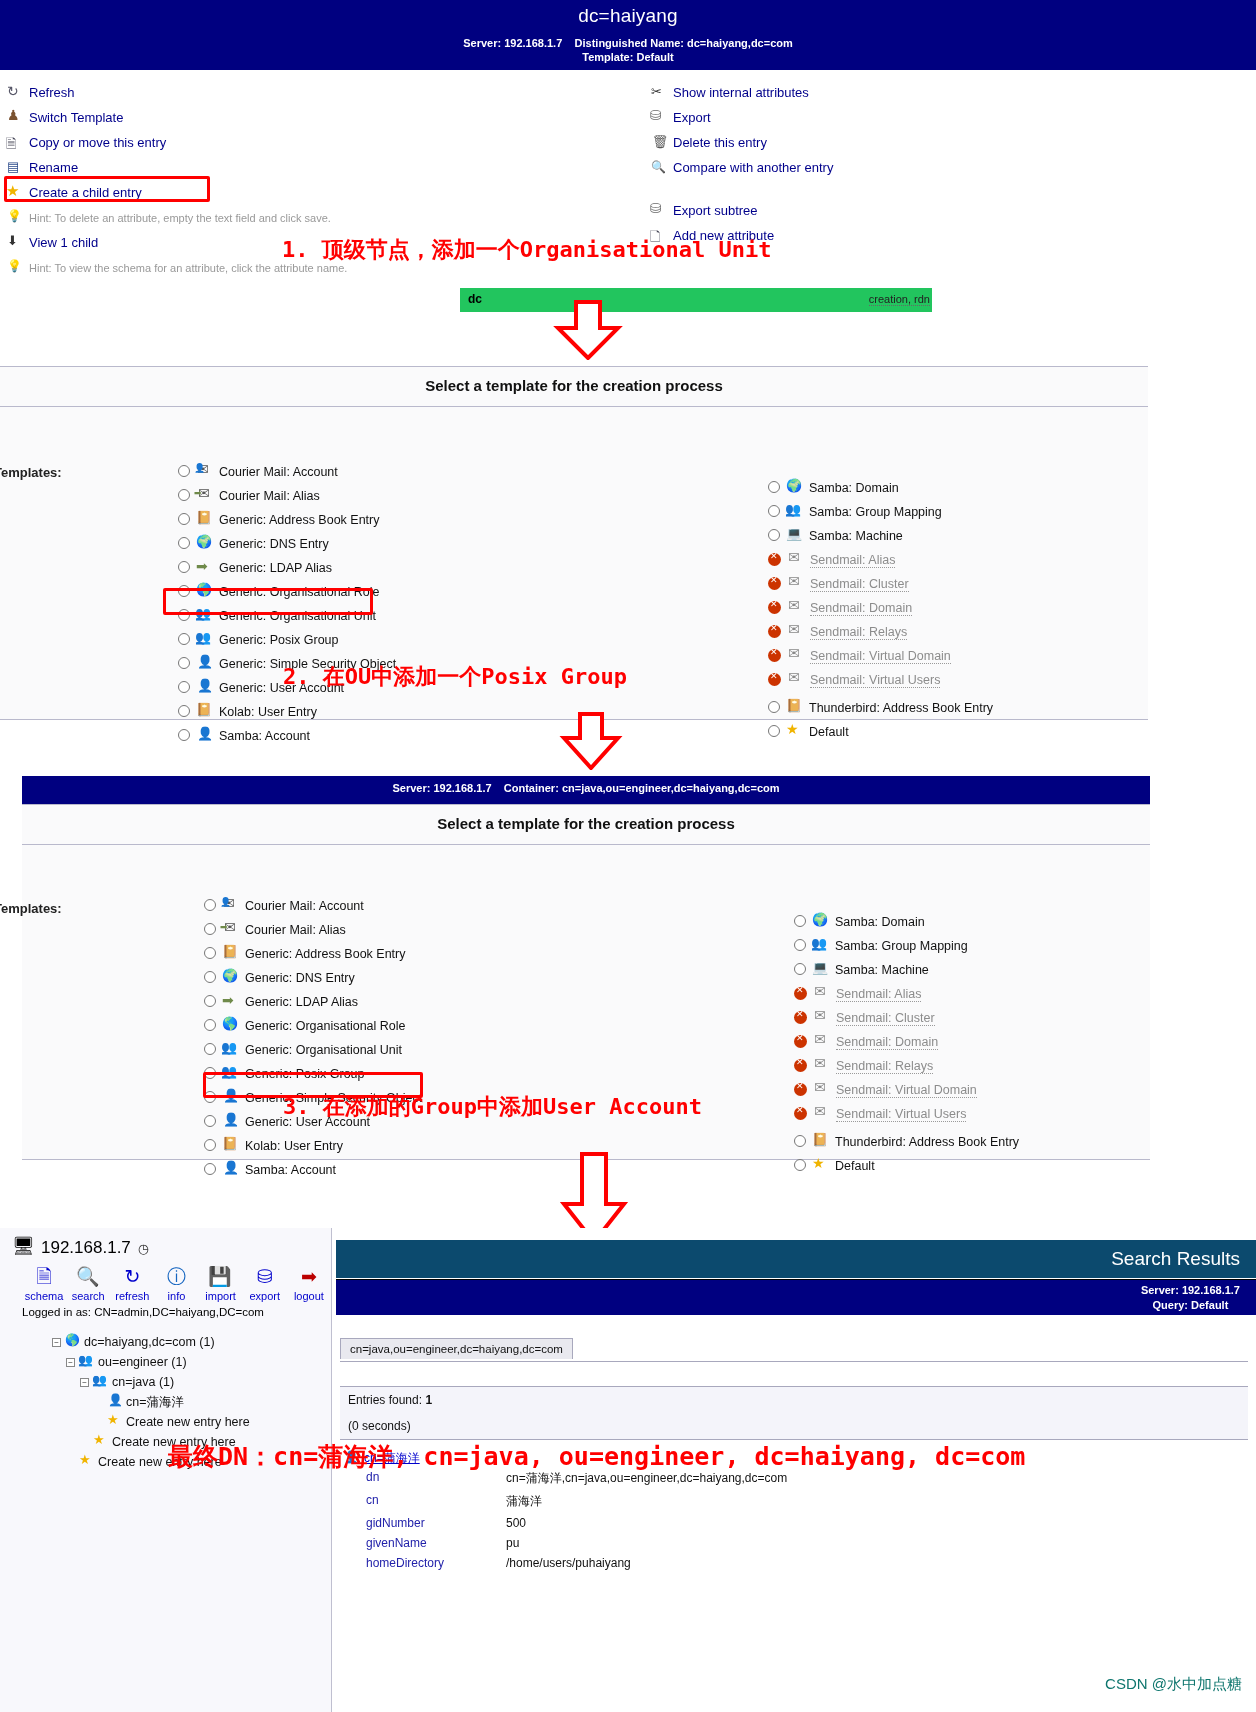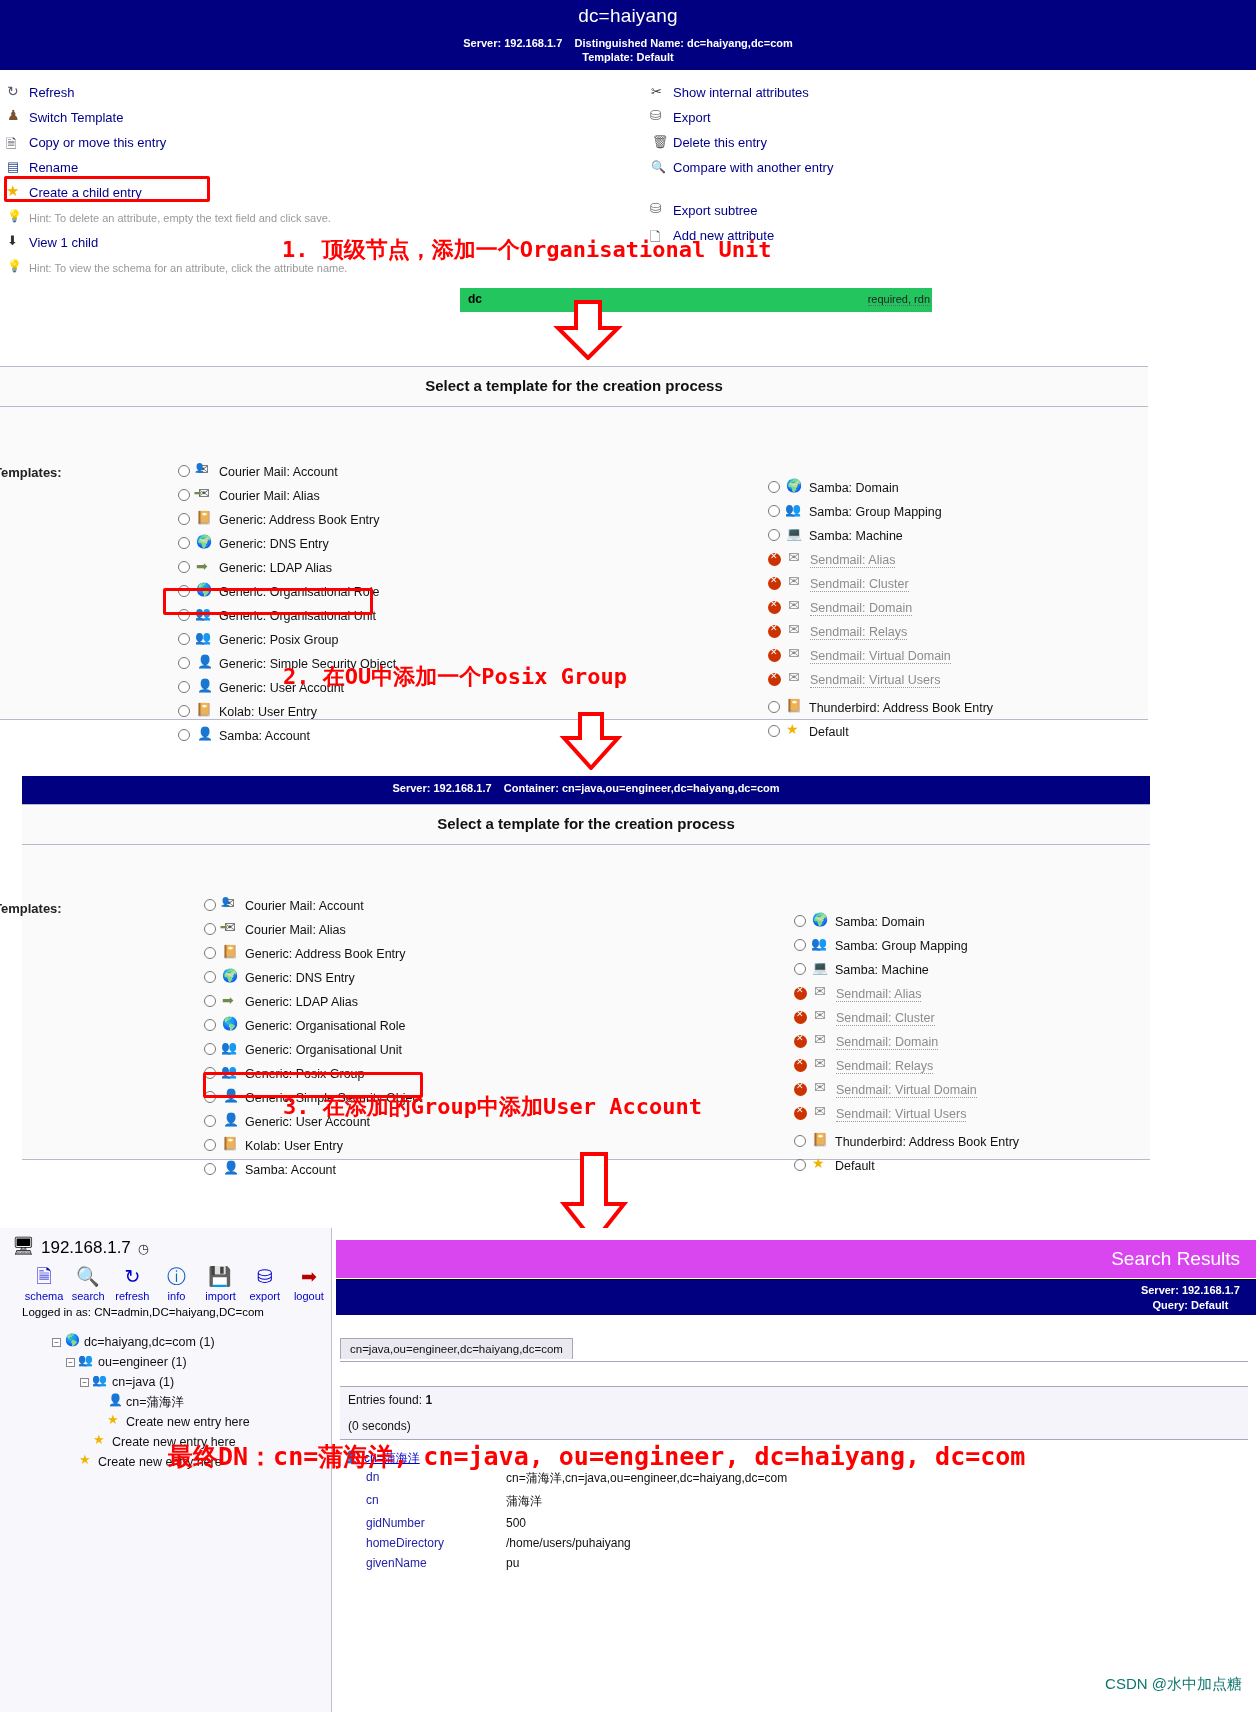--- a/index.html
+++ b/index.html
@@ -245,21 +245,21 @@
 
   .result-pane {
     position: absolute;
     left: 332px; top: 0;
     width: 924px; height: 484px;
     background: #ffffff;
   }
   .res-bar1 {
     position:absolute; left: 4px; top: 12px;
     width: 920px; height: 38px;
-    background: #d946ef;
+    background: #0c4a6e;
     color: #fff;
   }
   .res-bar1 .t {
     position:absolute; right: 16px; top: 8px;
     font-size: 19px;
   }
   .res-bar2 {
     position:absolute; left: 4px; top: 51px;
     width: 920px; height: 36px;
     background: #000080; color:#fff;
@@ -396,21 +396,21 @@
           <span class="ico addattr"></span>
           <span class="txt">Add new attribute</span>
         </div>
       </div>
     </div>
 
     <div class="highlight-box" style="left:4px; top:176px; width:206px; height:26px;"></div>
 
     <div class="dc-strip">
       <span class="k">dc</span>
-      <span class="v">required, rdn</span>
+      <span class="v">creation, rdn</span>
     </div>
   </div>
 
   <div class="anno" style="left:282px; top:235px; font-size:22px;">1. 顶级节点，添加一个Organisational Unit</div>
 
   <svg class="arrow-svg" style="left:548px; top:300px;" width="80" height="60" viewBox="0 0 80 60">
     <polygon points="28,2 52,2 52,28 70,28 40,58 10,28 28,28" fill="#ffffff" stroke="#ff0000" stroke-width="4"></polygon>
   </svg>
 
   <div class="tmpl-panel" style="left:0; top:366px; width:1148px; height:354px;">
@@ -817,27 +817,27 @@
         </div>
         <div class="attr-row">
           <span class="k">cn</span>
           <span class="v">蒲海洋</span>
         </div>
         <div class="attr-row">
           <span class="k">gidNumber</span>
           <span class="v">500</span>
         </div>
         <div class="attr-row">
+          <span class="k">givenName</span>
+          <span class="v">pu</span>
+        </div>
+        <div class="attr-row">
           <span class="k">homeDirectory</span>
           <span class="v">/home/users/puhaiyang</span>
         </div>
-        <div class="attr-row">
-          <span class="k">givenName</span>
-          <span class="v">pu</span>
-        </div>
       </div>
     </div>
   </div>
 
   <div class="anno" style="left:168px; top:1440px; font-size:25px;text-align:right;">最终DN：cn=蒲海洋, cn=java, ou=engineer, dc=haiyang, dc=com</div>
 
   <div class="watermark">CSDN @水中加点糖</div>
 </div>
 
 </body></html>

